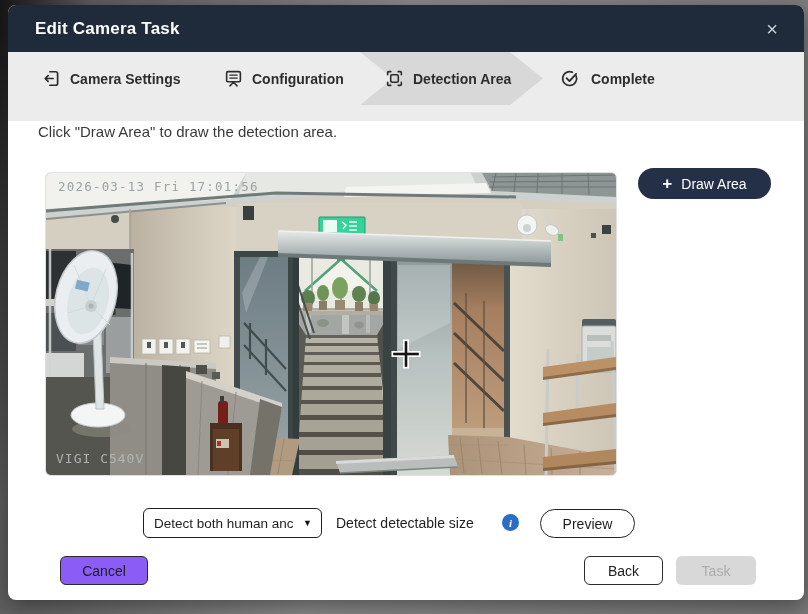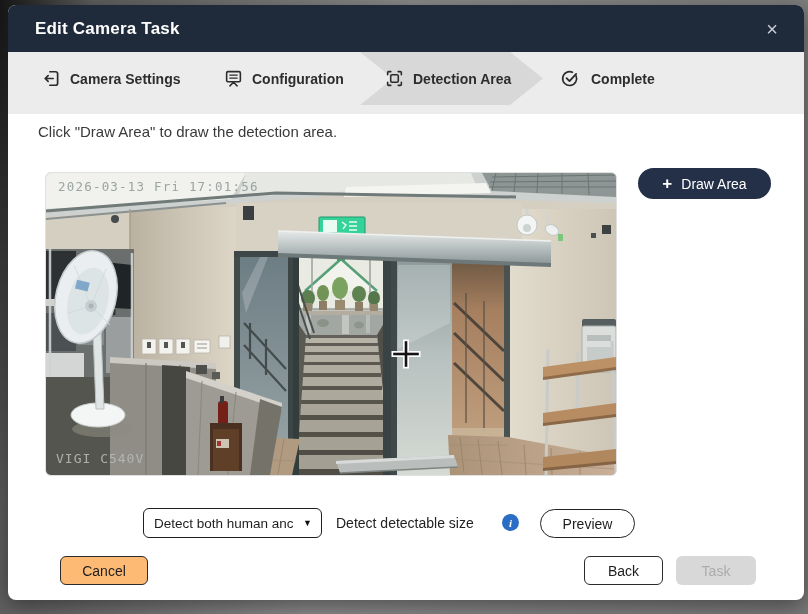--- a/index.html
+++ b/index.html
@@ -19,21 +19,21 @@
     background:#1f2b3a; border-radius:8px 8px 0 0;
     display:flex; align-items:center; padding:0 21px 0 27px;gap:11px;
   }
   .hdr-title { color:#fff; font-size:17px; font-weight:bold; letter-spacing:.2px; }
   .hdr-close {
     margin-left:auto; width:22px; height:22px; display:flex; align-items:center; justify-content:center;
     color:#c7cdd3; font-size:20px; line-height:1; cursor:pointer; background:none; border:none;
     font-family:"Liberation Sans", sans-serif;
   }
   
-  .stepbar { position:absolute; left:0; top:47px; width:100%; height:62px; background:#ececec; }
+  .stepbar { position:absolute; left:0; top:47px; width:100%; height:69px; background:#ececec; }
   .chevron {
     position:absolute; left:352px; top:0; width:183px; height:53px; background:#d8d8d8;
     clip-path:polygon(0 0, 150px 0, 183px 26.5px, 150px 53px, 0 53px, 33px 26.5px);
   }
   .step { position:absolute; top:0; height:53px; display:flex; align-items:center; gap:9px; cursor:pointer; }
   .step-label { font-size:14px; font-weight:bold; color:#2d2d2d; }
   .step svg { display:block; }
   .s1{left:34px;} .s2{left:216px;} .s3{left:377px;} .s4{left:552px;gap:12px;}
   
   .instruction { position:absolute; left:30px; top:118px; font-size:15px; color:#3a3a3a; }
@@ -67,21 +67,21 @@
   .btn-preview {
     position:absolute; left:532px; top:504px; width:95px; height:29px;
     border:1.4px solid #222; border-radius:15px; background:#fff; color:#1e1e1e; font-size:14px;
     font-family:"Liberation Sans",sans-serif; cursor:pointer;
   }
   
   .btn-ftr {
     position:absolute; top:551px; height:29px; border-radius:6px; font-size:14px;
     font-family:"Liberation Sans",sans-serif; cursor:pointer;
   }
-  .btn-cancel { left:52px; width:88px; background:#fdba74; border:1.5px solid #2b2b2b; color:#1e1e1e; }
+  .btn-cancel { left:52px; width:88px; background:#8b5cf6; border:1.5px solid #2b2b2b; color:#1e1e1e; }
   .btn-back   { left:576px; width:79px; background:#fff; border:1.5px solid #2b2b2b; color:#1e1e1e; }
   .btn-next   { left:668px; width:80px; background:#d8d8d8; border:none; color:#acacac; cursor:default; }
 </style>
 </head>
 <body>
 
 <div class="dialog">
 
   <div class="hdr">
     <span class="hdr-title">Edit Camera Task</span>

